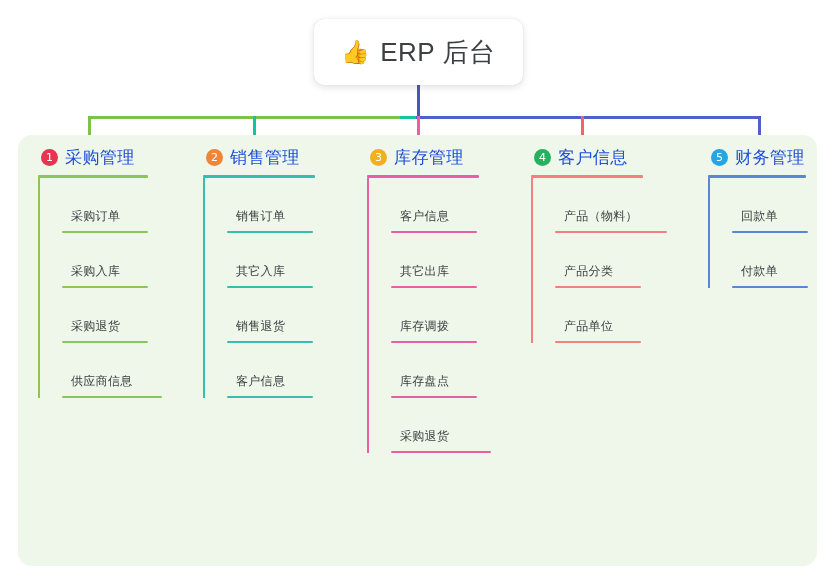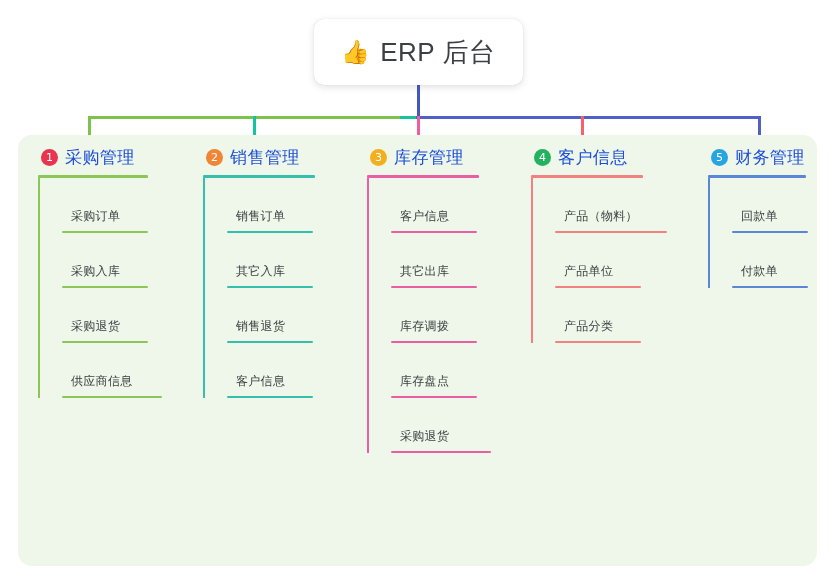--- a/index.html
+++ b/index.html
@@ -242,27 +242,27 @@
         <span class="col-title">客户信息</span>
       </div>
       <div class="head-rule" style="background: rgb(242, 129, 127); width: 112px;"></div>
       <div class="items">
         <div class="spine" style="background: rgb(242, 129, 127);"></div>
         <div class="leaf">
           <div class="leaf-label">产品（物料）</div>
           <div class="leaf-rule" style="background: rgb(242, 129, 127); width: 112px;"></div>
         </div>
         <div class="leaf">
+          <div class="leaf-label">产品分类</div>
+          <div class="leaf-rule" style="background: rgb(242, 129, 127); width: 86px;"></div>
+        </div>
+        <div class="leaf">
           <div class="leaf-label">产品单位</div>
           <div class="leaf-rule" style="background: rgb(242, 129, 127); width: 86px;"></div>
         </div>
-        <div class="leaf">
-          <div class="leaf-label">产品分类</div>
-          <div class="leaf-rule" style="background: rgb(242, 129, 127); width: 86px;"></div>
-        </div>
       </div>
     </div>
     <div class="column" style="left: 708px;">
       <div class="col-head">
         <span class="badge" style="background: rgb(39, 165, 224);">5</span>
         <span class="col-title">财务管理</span>
       </div>
       <div class="head-rule" style="background: rgb(91, 133, 214); width: 98px;"></div>
       <div class="items">
         <div class="spine" style="background: rgb(91, 133, 214);"></div>

